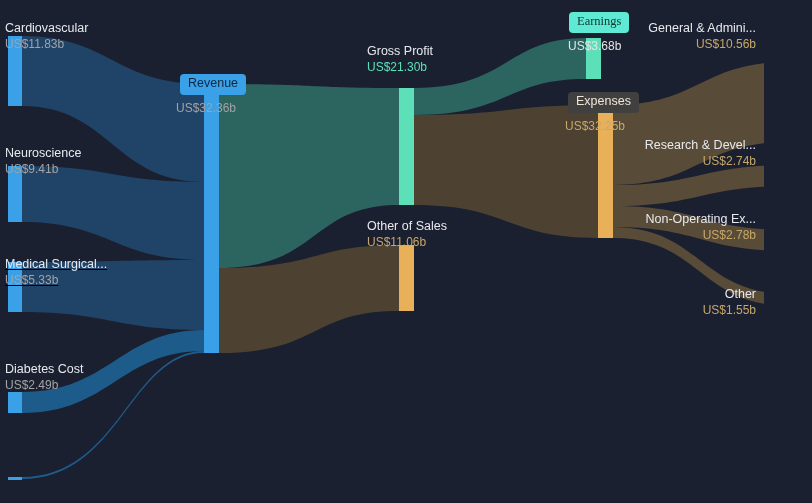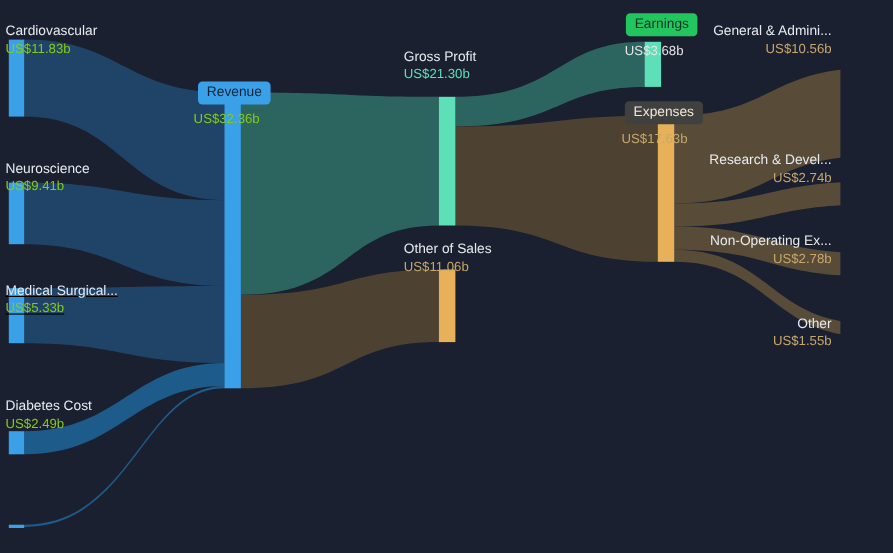--- a/index.html
+++ b/index.html
@@ -30,36 +30,36 @@
   .lbl .name {
     display: block;
     color: #e7e9ee;
     font-size: 12.5px;
   }
   .lbl .val {
     display: block;
     color: #c7a86a;
     font-size: 12px;
   }
-  .lbl.blueval .val { color: #84cc16; }
+  .lbl.blueval .val { color: #a3a3a3; }
   .lbl.greenval .val { color: #57e0b6; }
   .lbl.right {
     text-align: right;
   }
   .pill {
     position: absolute;
     border-radius: 4px;
     padding: 3px 8px 4px 8px;
     font-size: 12.5px;
     color: #17202c;
     font-family: "Liberation Sans", sans-serif;
     line-height: 1.1;
   }
   .pill.revenue { background: #3aa0e8; color:#10263b; }
-  .pill.earnings { background: #22c55e; color:#10332a; }
+  .pill.earnings { background: #5eead4; color:#10332a;font-family:Liberation Serif, serif; }
   .pill.expenses { background: #404040; color:#efe6d6; }
 </style>
 </head>
 <body>
 
 <div id="root">
 
   <svg class="sankey" viewBox="0 0 812 503">
     <defs></defs>
 
@@ -140,21 +140,21 @@
     <span class="val">US$11.06b</span>
   </div>
 
   <div class="pill earnings" style="left:569px; top:12px;">Earnings</div>
   <div class="lbl" style="left:568px; top:39px;">
     <span class="val" style="color:#e5e5e5;">US$3.68b</span>
   </div>
 
   <div class="pill expenses" style="left:568px; top:92px;">Expenses</div>
   <div class="lbl" style="left:565px; top:119px;">
-    <span class="val">US$17.63b</span>
+    <span class="val">US$32.25b</span>
   </div>
 
   <div class="lbl right" style="right:8px; top:21px;">
     <span class="name">General &amp; Admini...</span>
     <span class="val">US$10.56b</span>
   </div>
 
   <div class="lbl right" style="right:8px; top:138px;">
     <span class="name">Research &amp; Devel...</span>
     <span class="val">US$2.74b</span>

